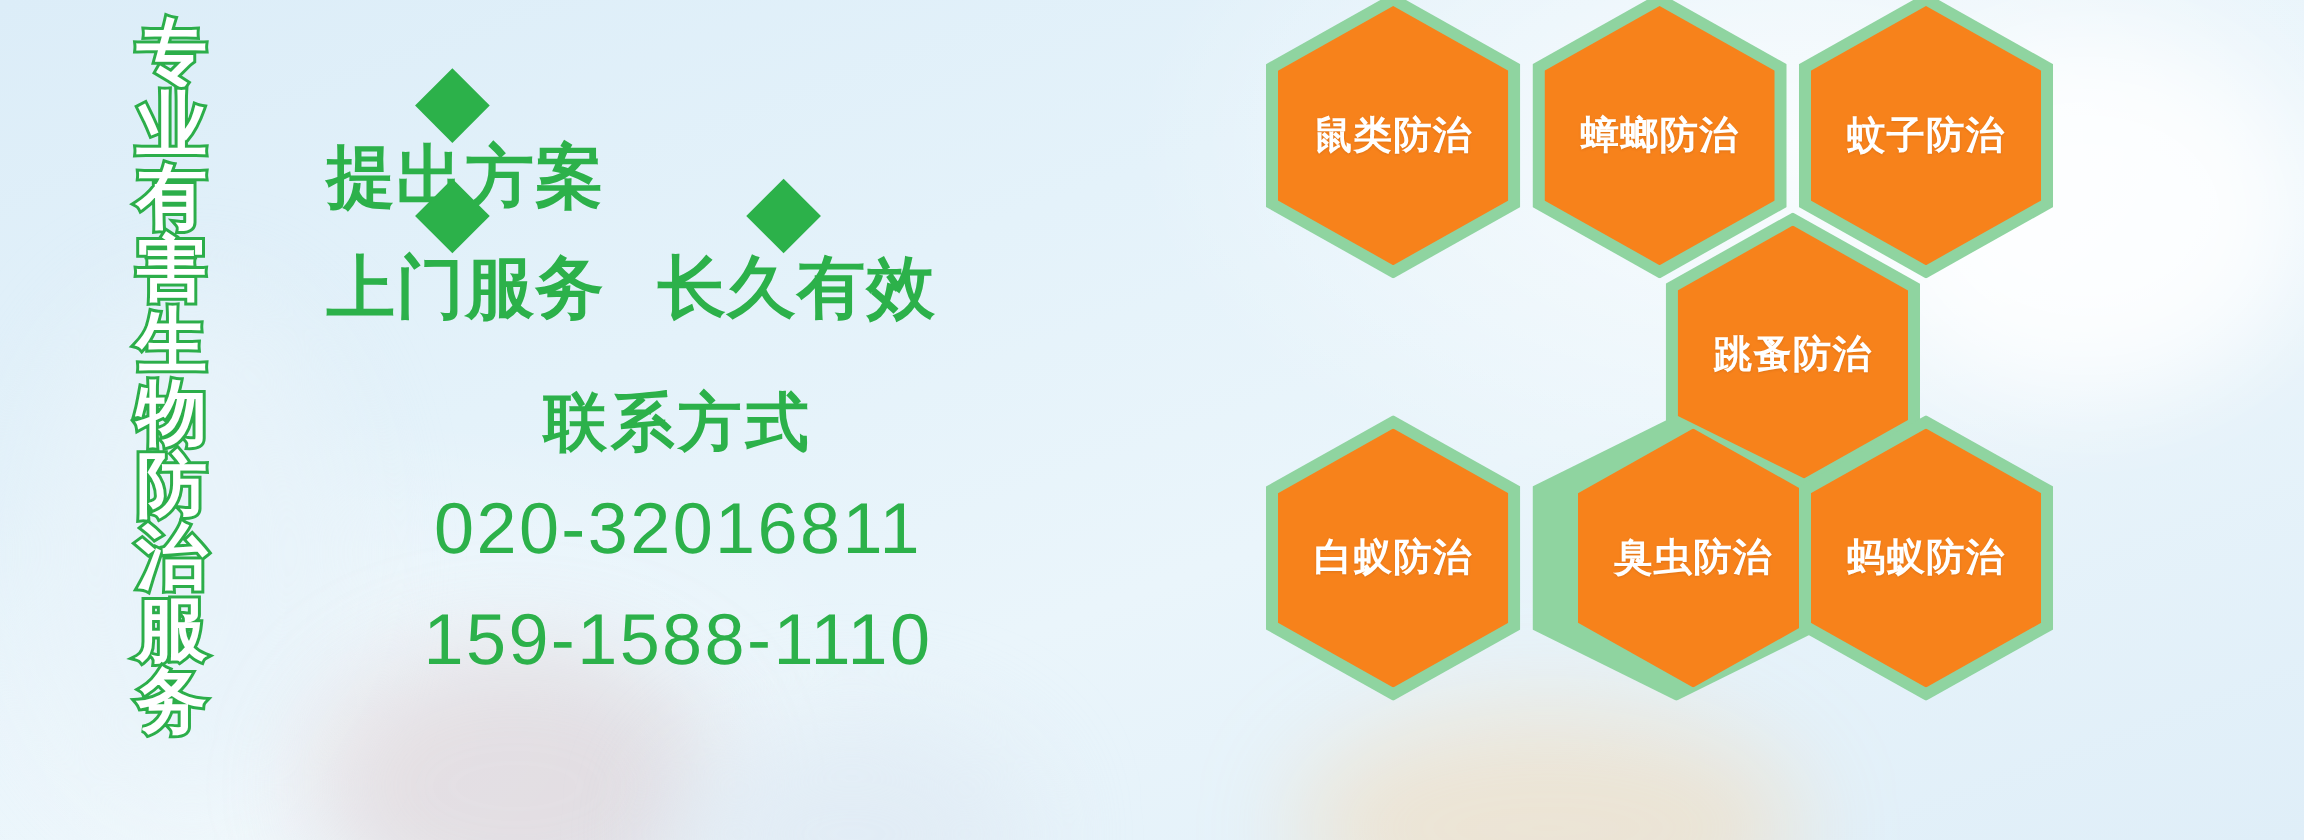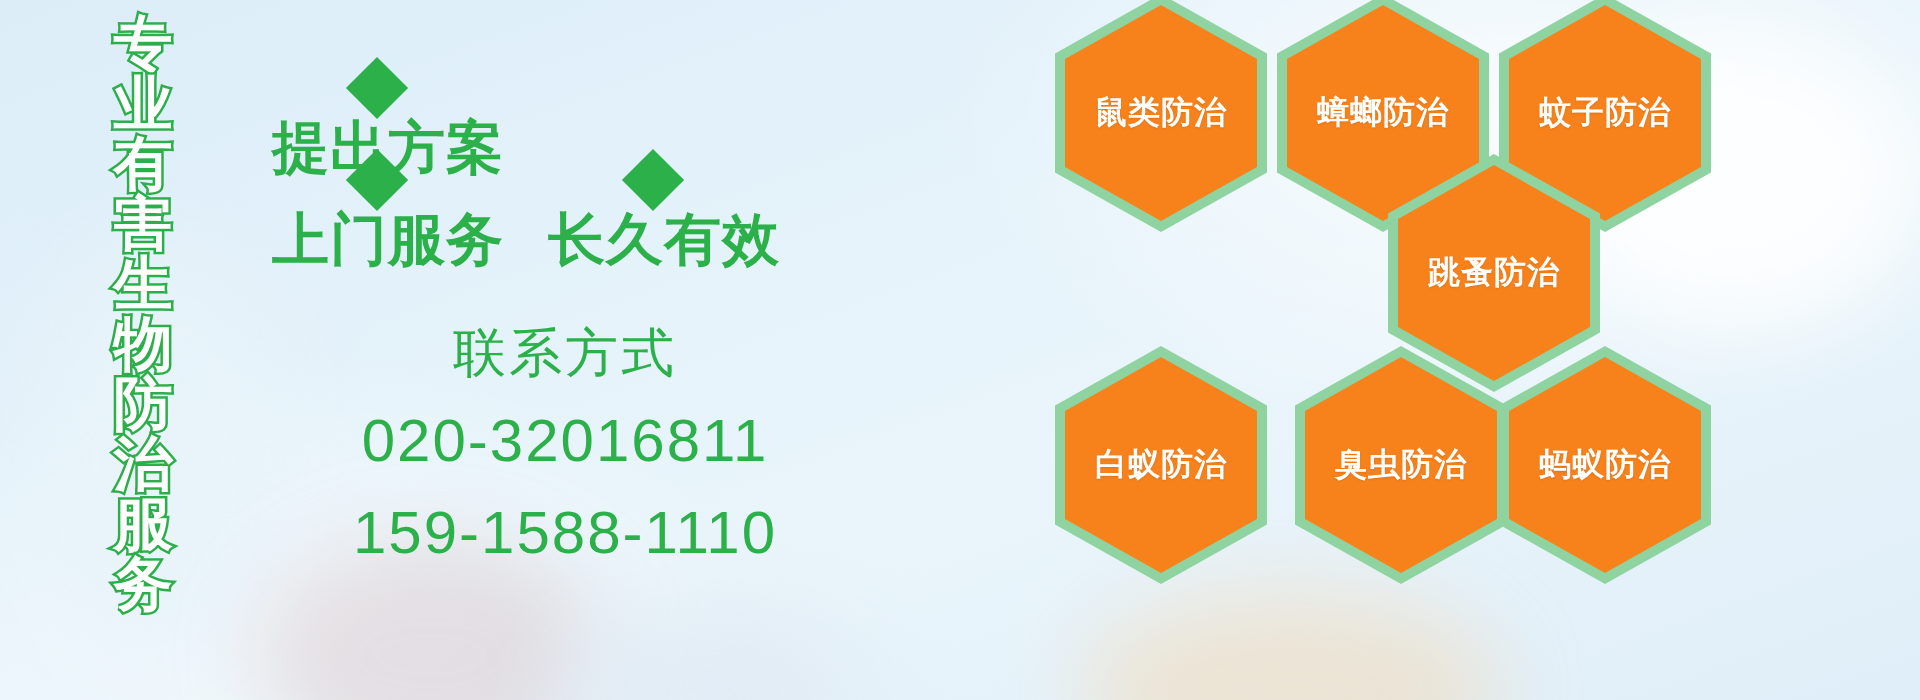--- a/index.html
+++ b/index.html
@@ -52,21 +52,21 @@
   }
   .ftext{
     font-size:57px;font-weight:bold;color:#2cb14a;
     letter-spacing:1px;white-space:nowrap;
     font-family:"DejaVu Sans","Liberation Sans",sans-serif;
   }
 
   
   #contact{position:absolute;left:330px;top:318px;width:470px;text-align:center;}
   #contact-title{
-    font-size:53px;font-weight:normal;color:#2cb14a;letter-spacing:3px;
+    font-size:53px;font-weight:bold;color:#2cb14a;letter-spacing:3px;
     font-family:"DejaVu Sans","Liberation Sans",sans-serif;
     line-height:70px;
   }
   .phone{
     font-size:60px;color:#2cb14a;letter-spacing:2px;line-height:78px;
     font-family:"Liberation Sans","DejaVu Sans",sans-serif;
     margin-top:14px;
   }
   .phone:first-of-type{margin-top:26px;}
 
@@ -91,24 +91,24 @@
     white-space:nowrap;
     font-family:"DejaVu Sans","Liberation Sans",sans-serif;
     text-shadow:0 1px 2px rgba(120,60,0,.18);
   }
   
   .hx0{left:0px;   top:2px;}
   .hx1{left:222px; top:2px;}
   .hx2{left:444px; top:2px;}
   
   .hx3{left:111px; top:178px;}
-  .hx4{left:333px; top:162px;}
+  .hx4{left:333px; top:185px;}
   
   .hx5{left:0px;   top:354px;text-align:center;}
-  .hx6{left:240px; top:354px;}
+  .hx6{left:222px; top:354px;padding-left:28px;}
   .hx7{left:444px; top:354px;}
 </style>
 </head>
 <body>
 
 <div id="banner">
 
   <div class="bg-blob blob-d"></div>
   <div class="bg-blob blob-e"></div>
   <div class="bg-blob blob-a"></div>

